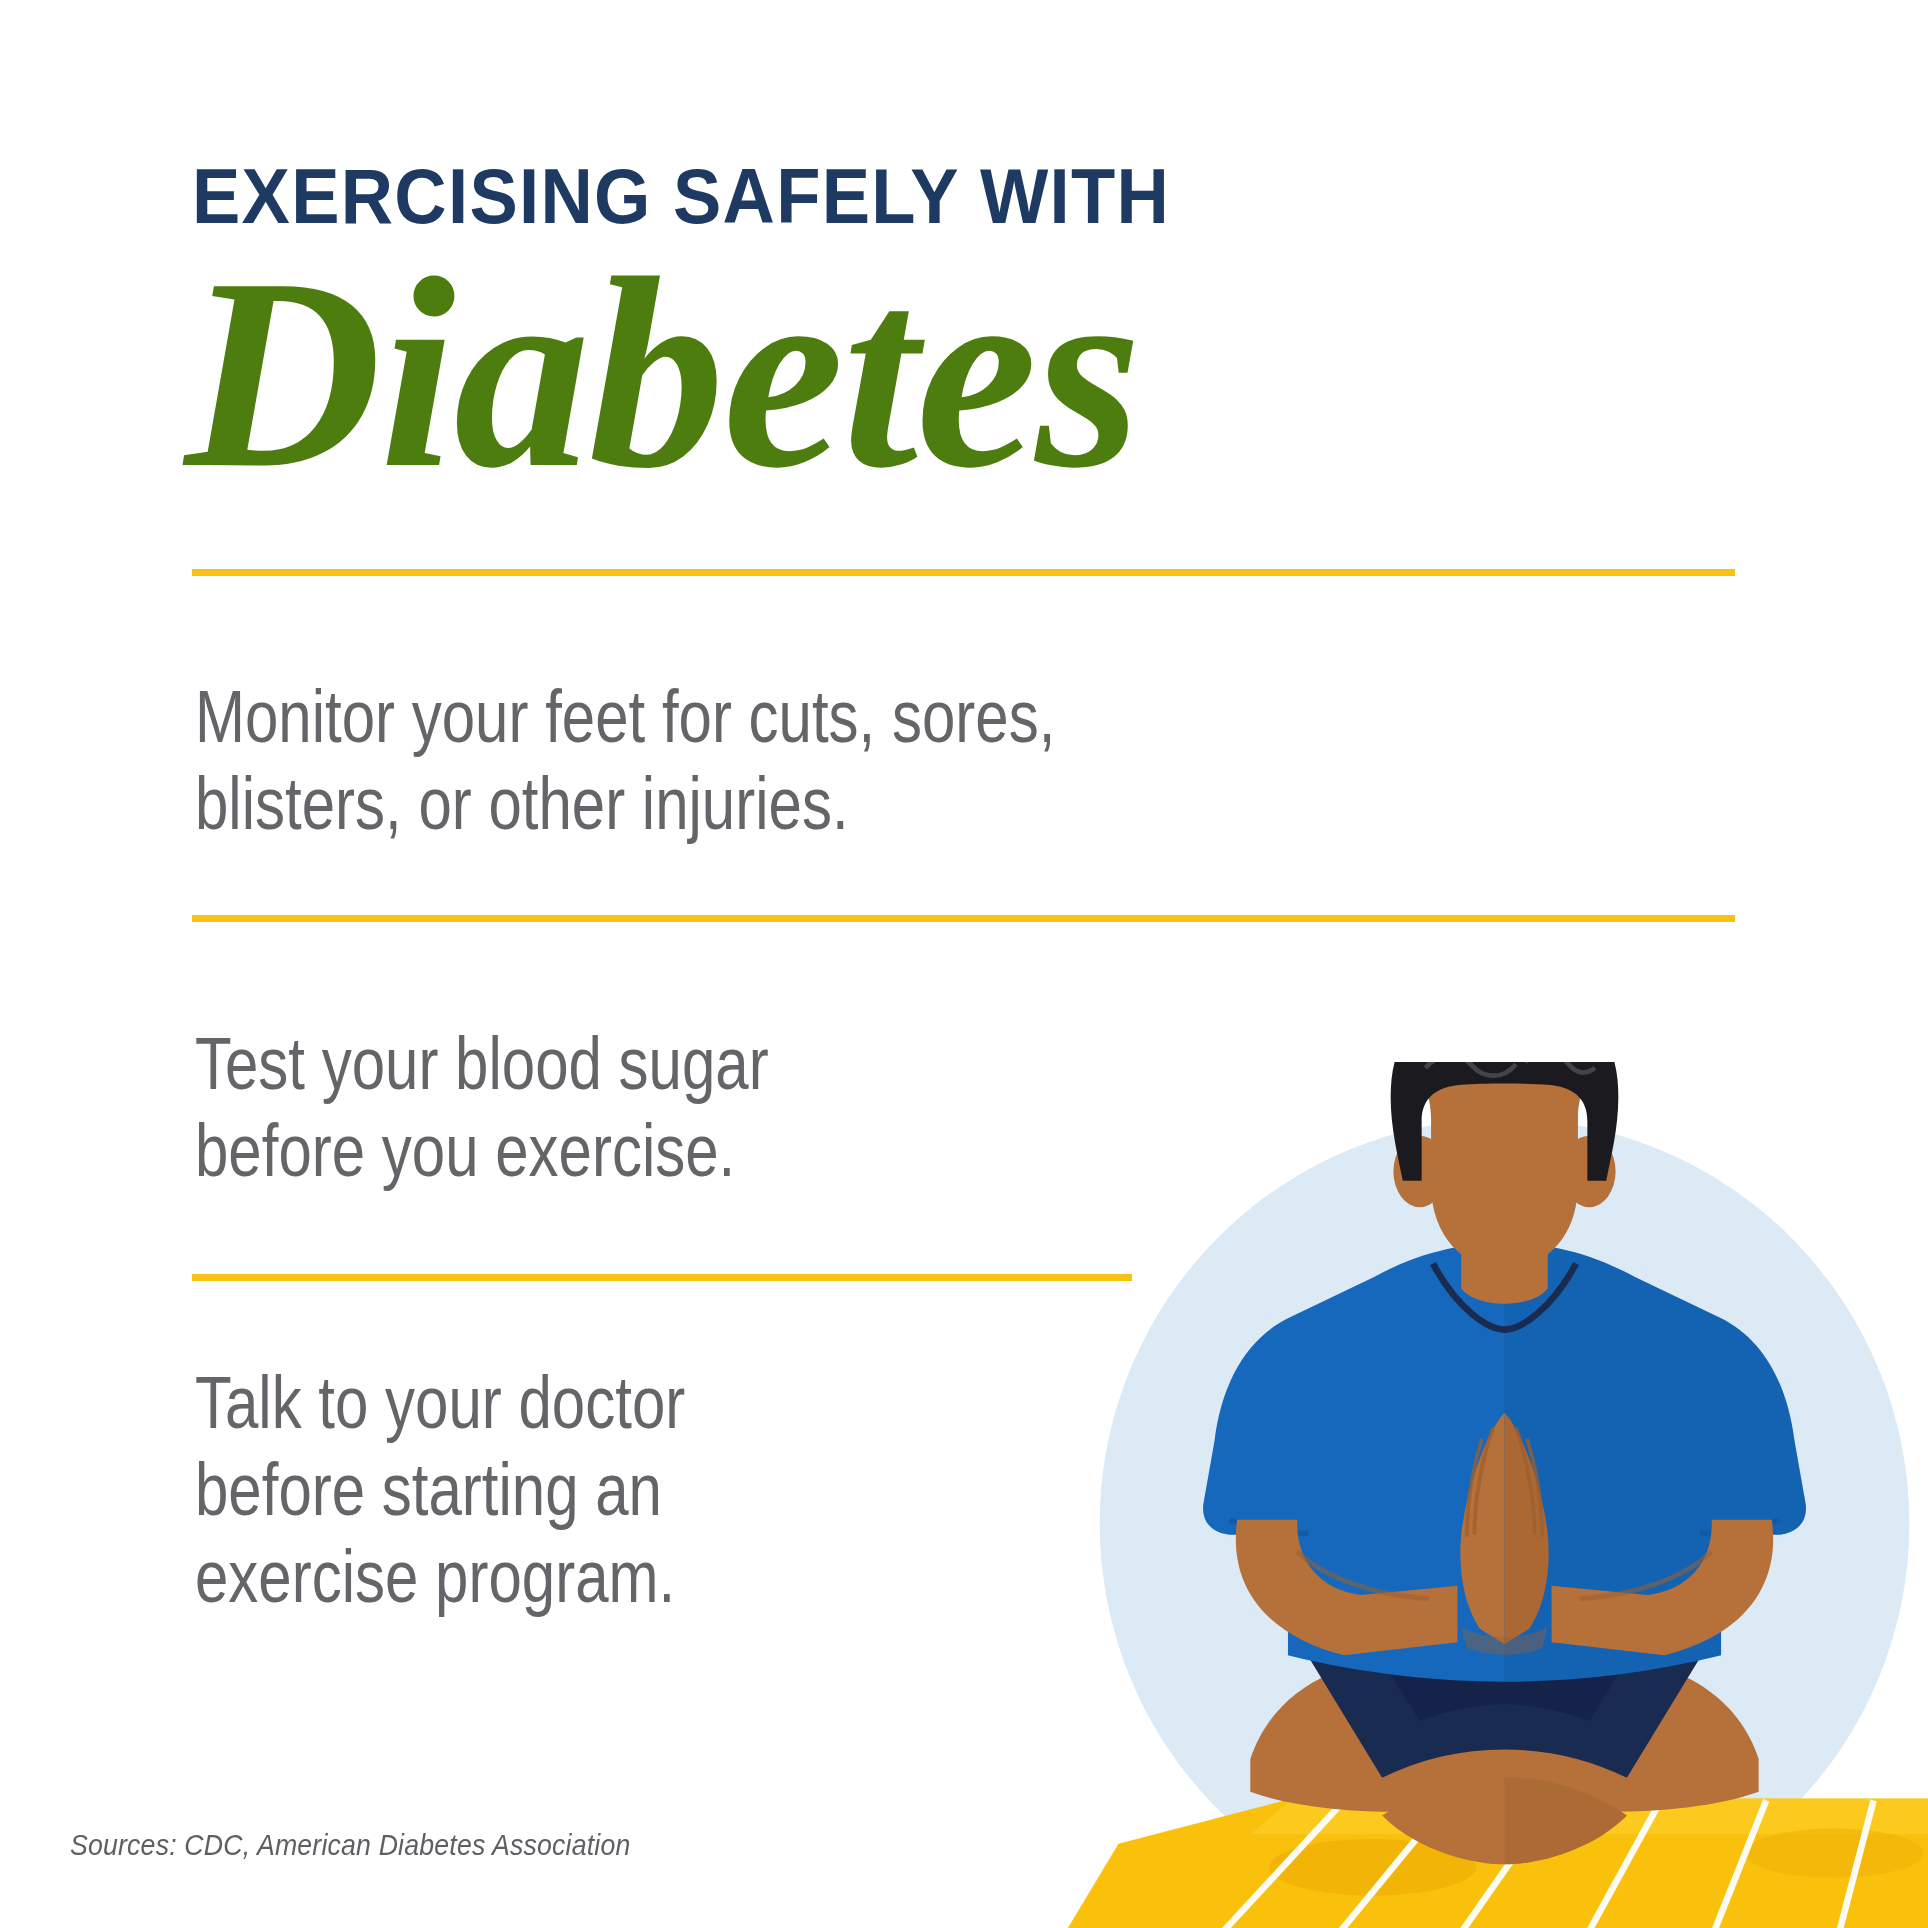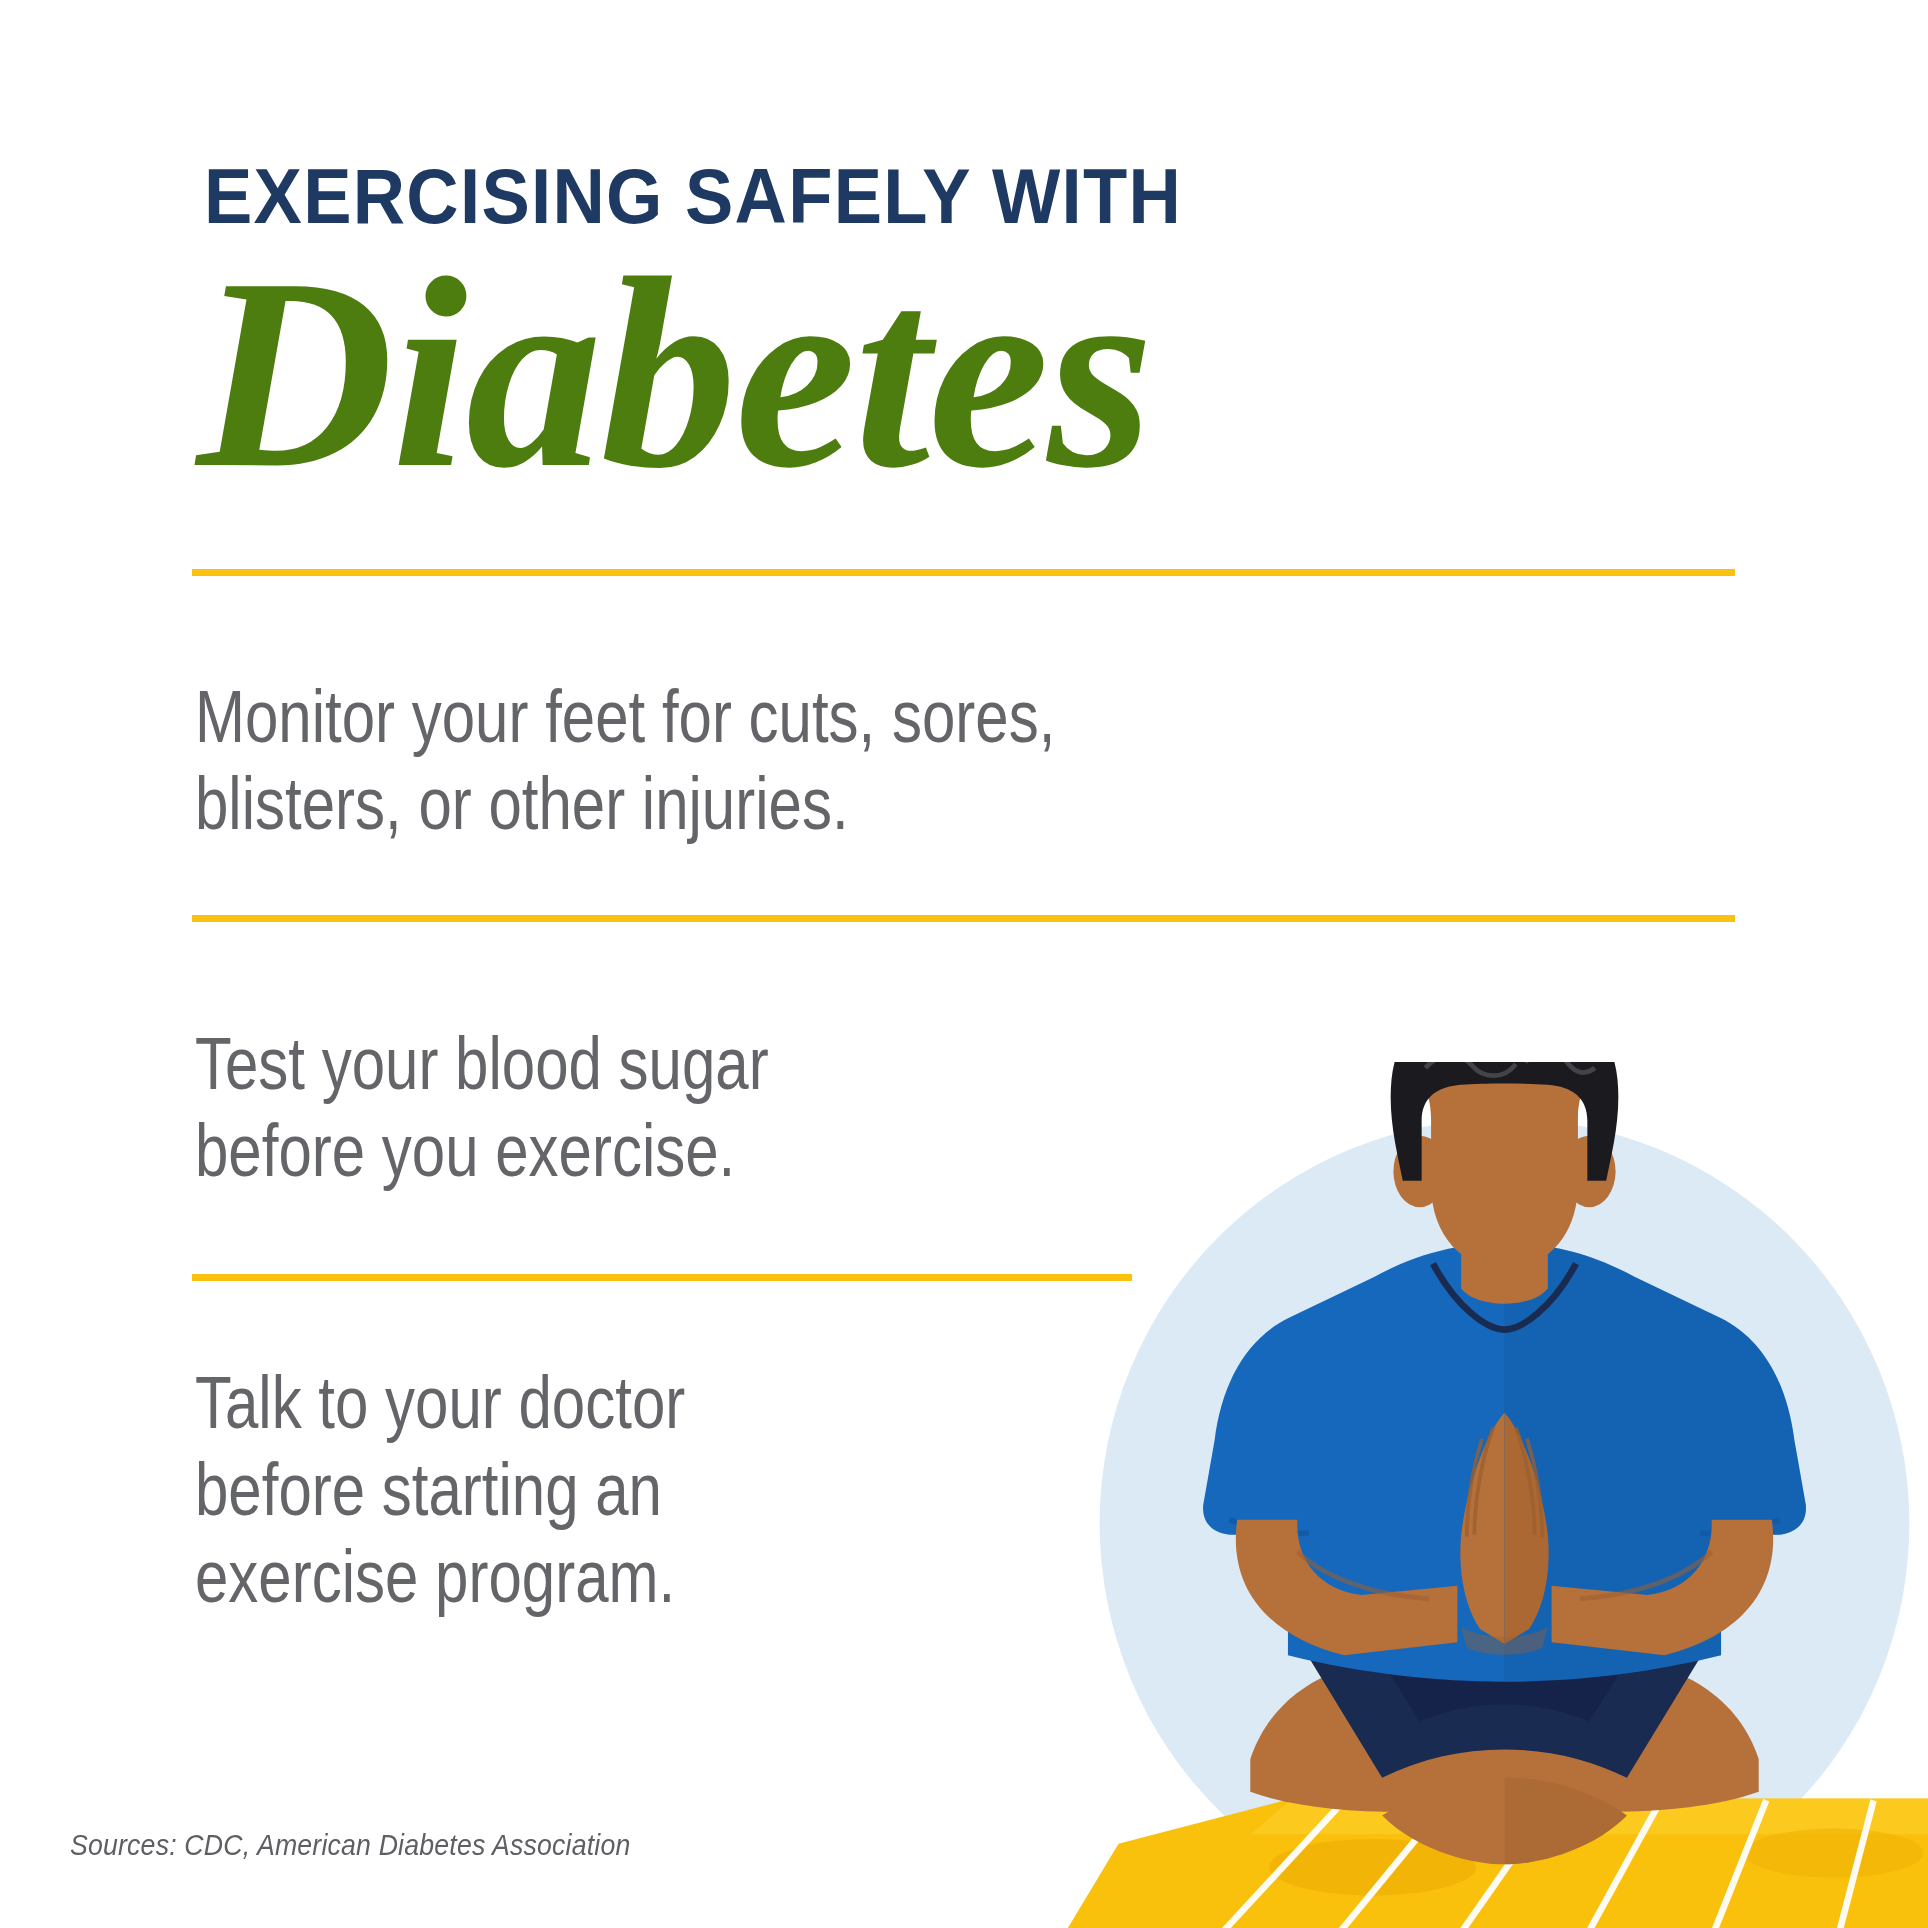--- a/index.html
+++ b/index.html
@@ -12,21 +12,21 @@
     width: 1928px;
     height: 1928px;
     background: #ffffff;
     overflow: hidden;
     font-family: "Liberation Sans", sans-serif;
   }
 
   
   #headline-block {
     position: absolute;
-    left: 204px;
+    left: 192px;
     top: 158px;
     width: 1601px;
   }
   #eyebrow-title {
     font-family: "Liberation Sans", sans-serif;
     font-weight: 700;
     font-size: 77px;
     letter-spacing: 1.4px;
     line-height: 1.0;
     color: #1e3a63;

